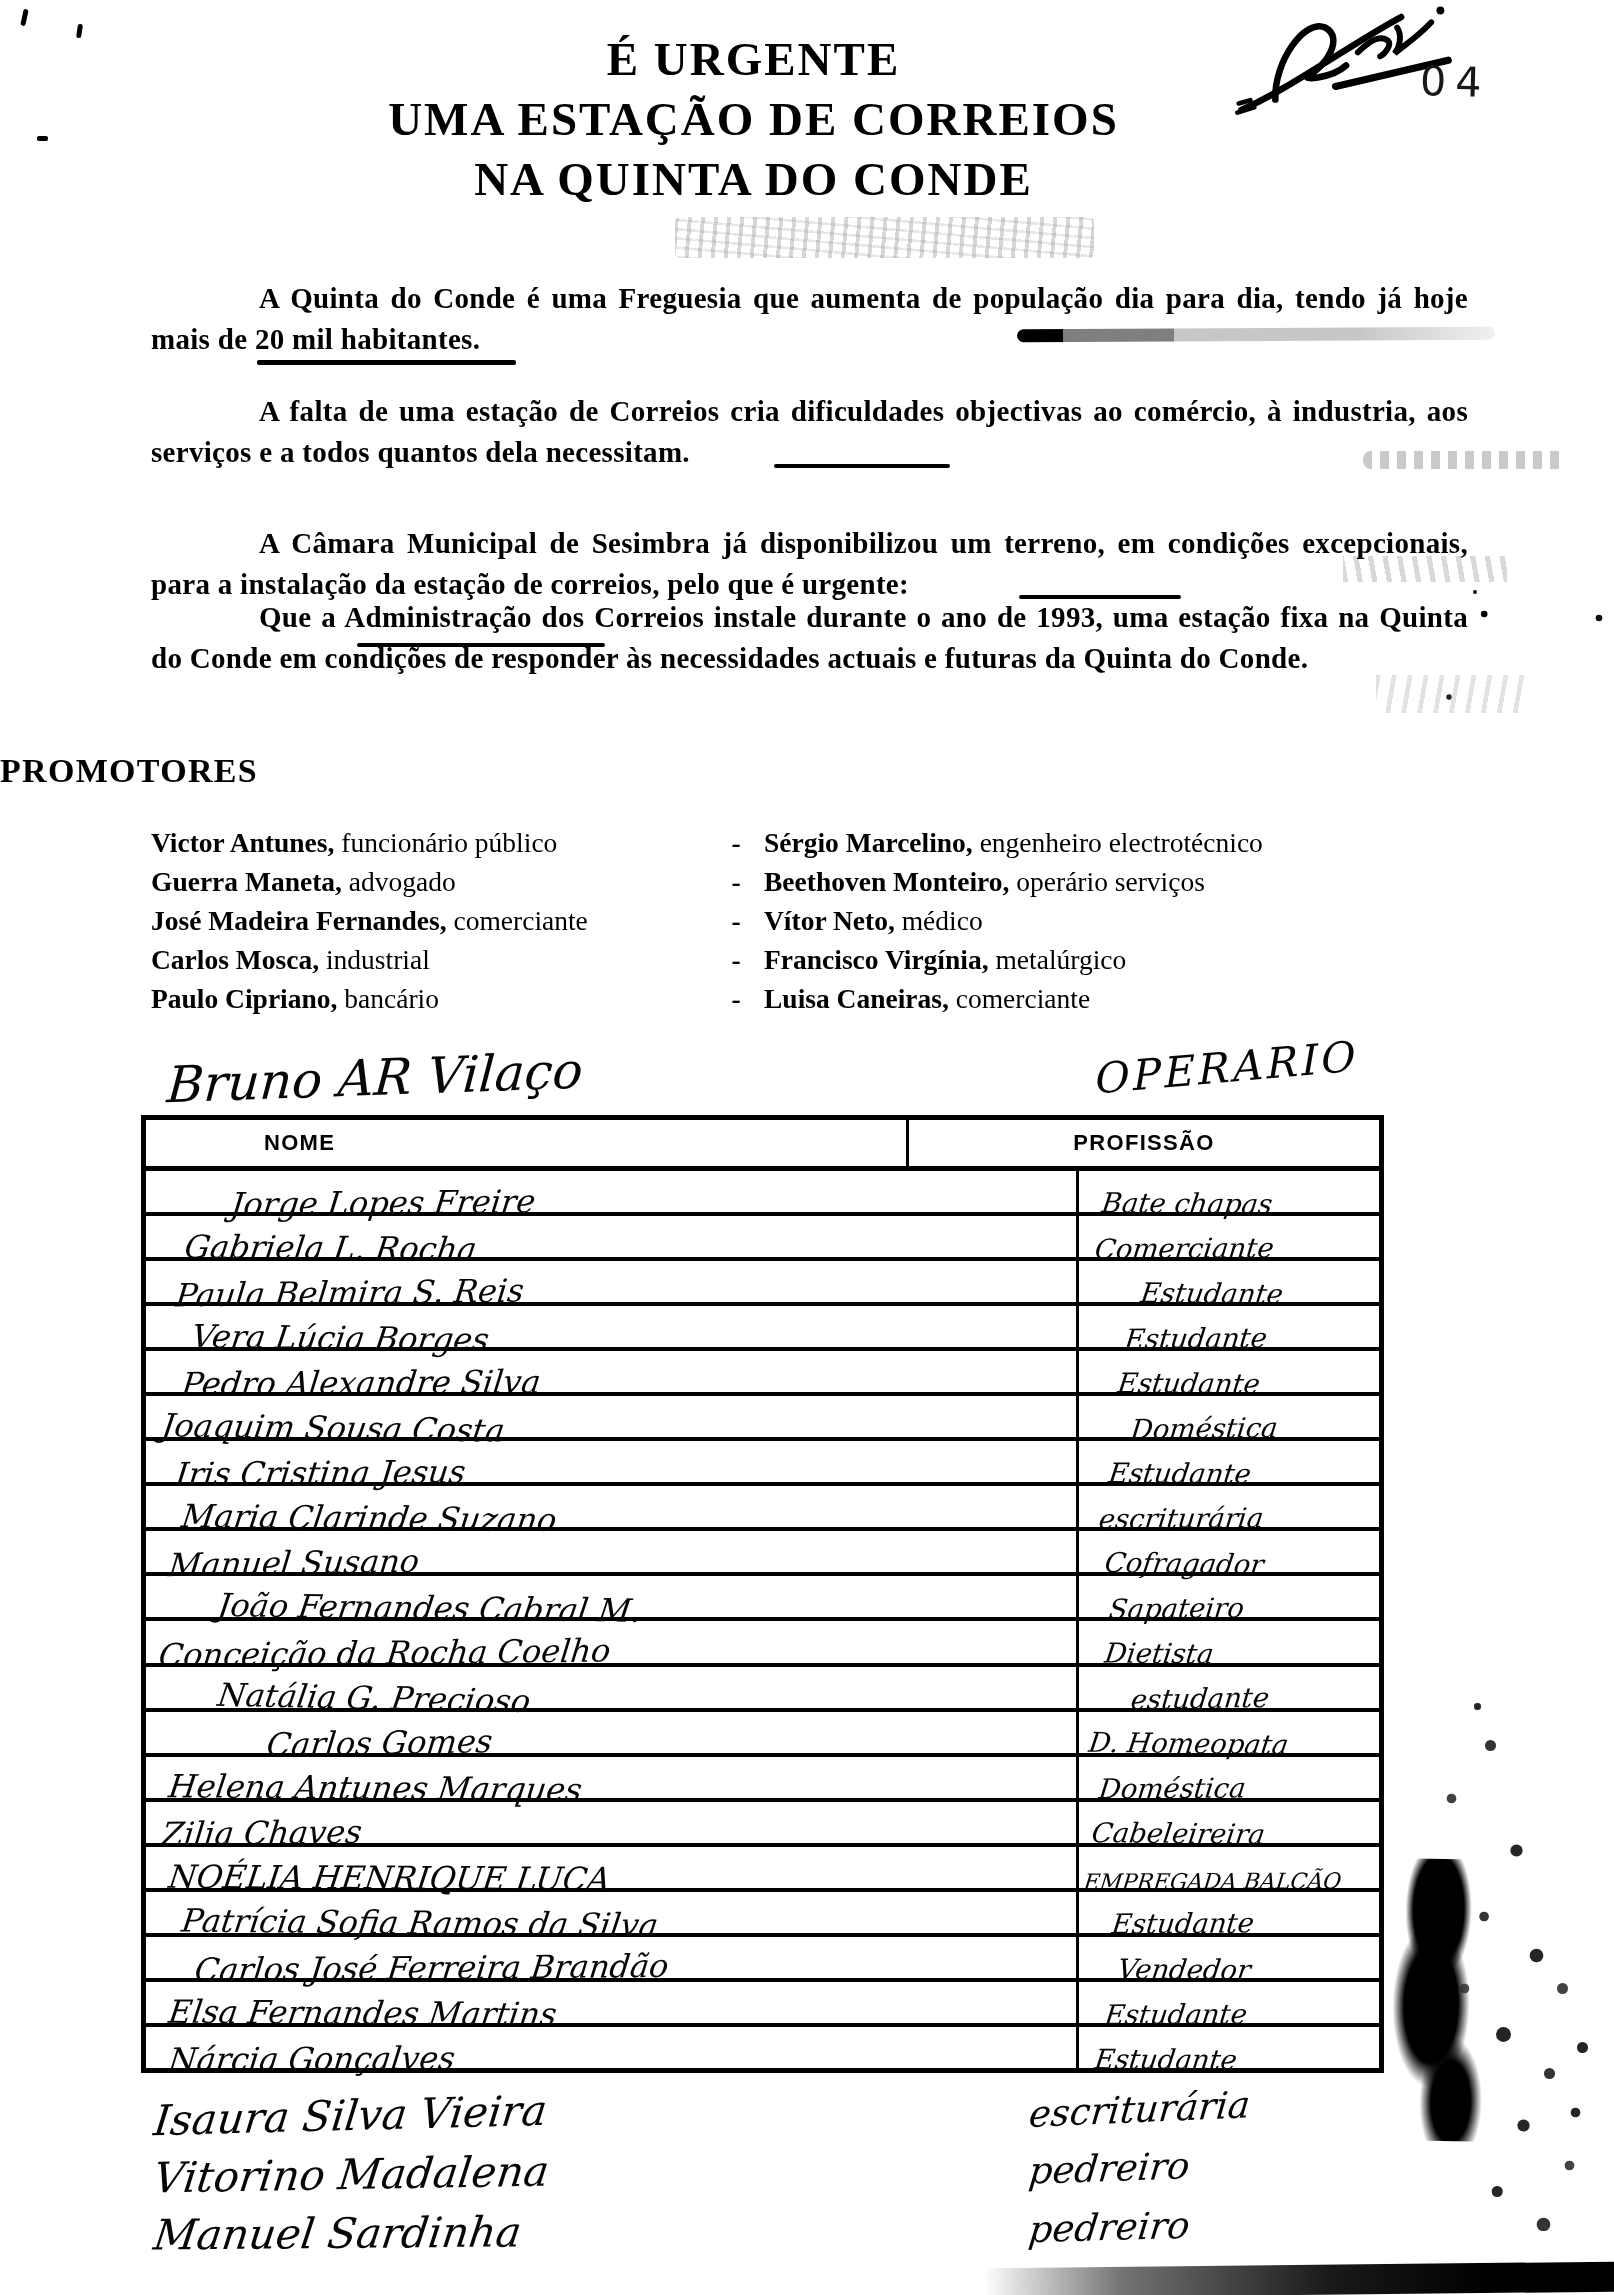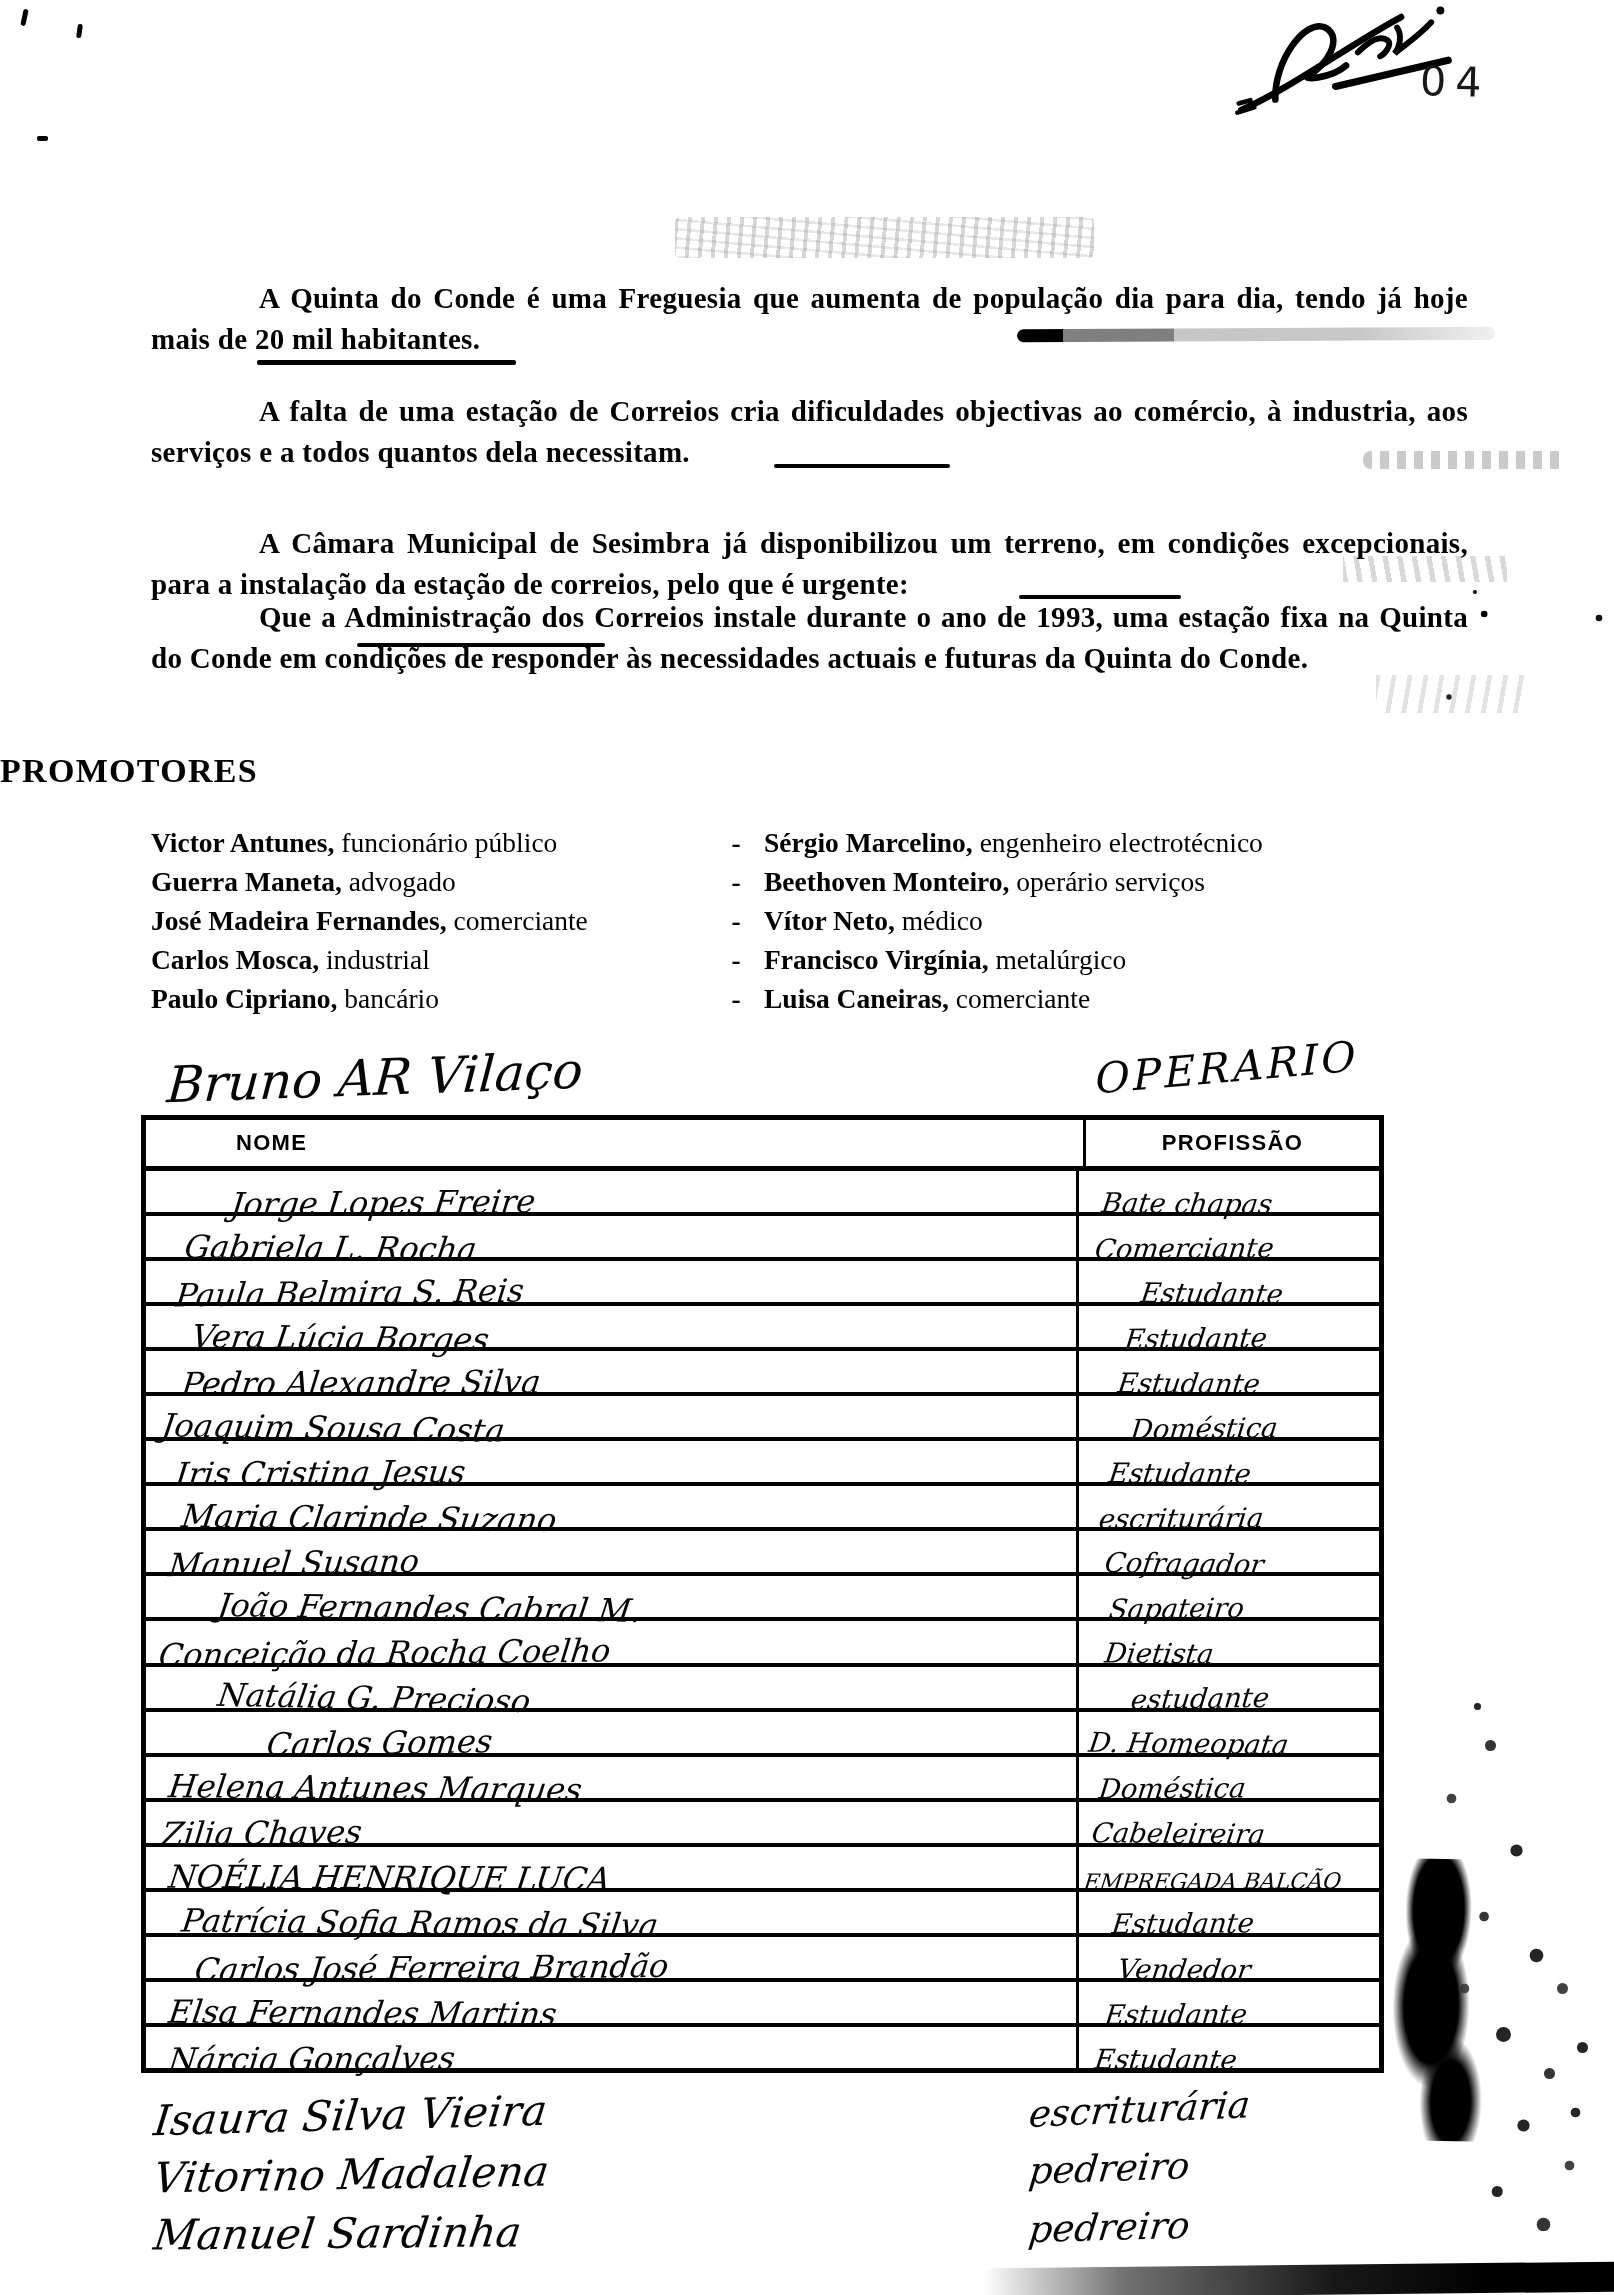--- a/index.html
+++ b/index.html
@@ -49,21 +49,21 @@
   .note-left{position:absolute; left:167px; top:1053px; font-size:50px; transform:rotate(-2deg) skewX(-6deg);}
   .note-right{position:absolute; left:1095px; top:1047px; font-size:42px; letter-spacing:3.3px; transform:rotate(-5deg) skewX(-4deg);}
   
   .sig-table{
     position:absolute; left:141px; top:1115px; width:1243px; height:958px;
     border:5.9px solid #000; box-sizing:border-box;
     display:flex; flex-direction:column; background:transparent;
   }
   .sig-header{display:flex; height:46px; min-height:46px; border-bottom:5.9px solid #000;
     font-family:"Liberation Sans", sans-serif; font-weight:700; font-size:22px; letter-spacing:1.3px;}
-  .hdr-name{width:937px; display:flex; align-items:center; padding-left:90px; box-sizing:border-box;}
+  .hdr-name{width:760px; display:flex; align-items:center; padding-left:118px; box-sizing:border-box;}
   .hdr-prof{flex:1; border-left:3.3px solid #000; display:flex; align-items:center; justify-content:center;}
   .sig-row{display:flex; flex:1; border-bottom:4.6px solid #000; position:relative;}
   .sig-row:last-child{border-bottom:none;}
   .cell-name{width:930px; position:relative; overflow:visible;}
   .cell-prof{flex:1; border-left:3.3px solid #000; position:relative; overflow:visible;}
   .cell-name .hw{position:absolute; bottom:-6.6px; font-size:32px;}
   .cell-prof .hw{position:absolute; bottom:-5.2px; font-size:27.5px;}
   
   .footer-sig{position:absolute; left:154px; width:1408px; height:63px;}
   .footer-sig .sig-name{position:absolute; left:0; top:0; font-size:42px;}
@@ -118,20 +118,25 @@
     <path d="M252,42 C260,54 256,72 248,82 C258,72 282,58 304,34" stroke-width="9"></path>
     <path d="M158,132 L330,92" stroke-width="11"></path>
     <circle cx="318" cy="16" r="6" fill="#000"></circle>
   </svg>
   <div class="page-number">04</div>
 
   <div class="artifact tl-speck1"></div>
   <div class="artifact tl-speck2"></div>
   <div class="artifact tl-speck3"></div>
 
+  <div class="title-block">
+    <div>É URGENTE</div>
+    <div>UMA ESTAÇÃO DE CORREIOS</div>
+    <div>NA QUINTA DO CONDE</div>
+  </div>
   <div class="artifact title-noise"></div>
 
   <div class="para p1">A Quinta do Conde é uma Freguesia que aumenta de população dia para dia, tendo já hoje mais de 20 mil habitantes.</div>
   <div class="para p2">A falta de uma estação de Correios cria dificuldades objectivas ao comércio, à industria, aos serviços e a todos quantos dela necessitam.</div>
   <div class="para p3">A Câmara Municipal de Sesimbra já disponibilizou um terreno, em condições excepcionais, para a instalação da estação de correios,  pelo que é urgente:</div>
   <div class="para p4">Que a Administração dos Correios instale durante o ano de 1993, uma estação fixa na Quinta do Conde em condições de responder às necessidades actuais e futuras da Quinta do Conde.</div>
 
   <div class="pen-underline" style="left:257px; top:360px; width:259px; height:4.6px;"></div>
   <div class="pen-underline" style="left:774px; top:464px; width:176px; height:3.9px;"></div>
   <div class="pen-underline" style="left:1019px; top:595px; width:162px; height:3.9px;"></div>

